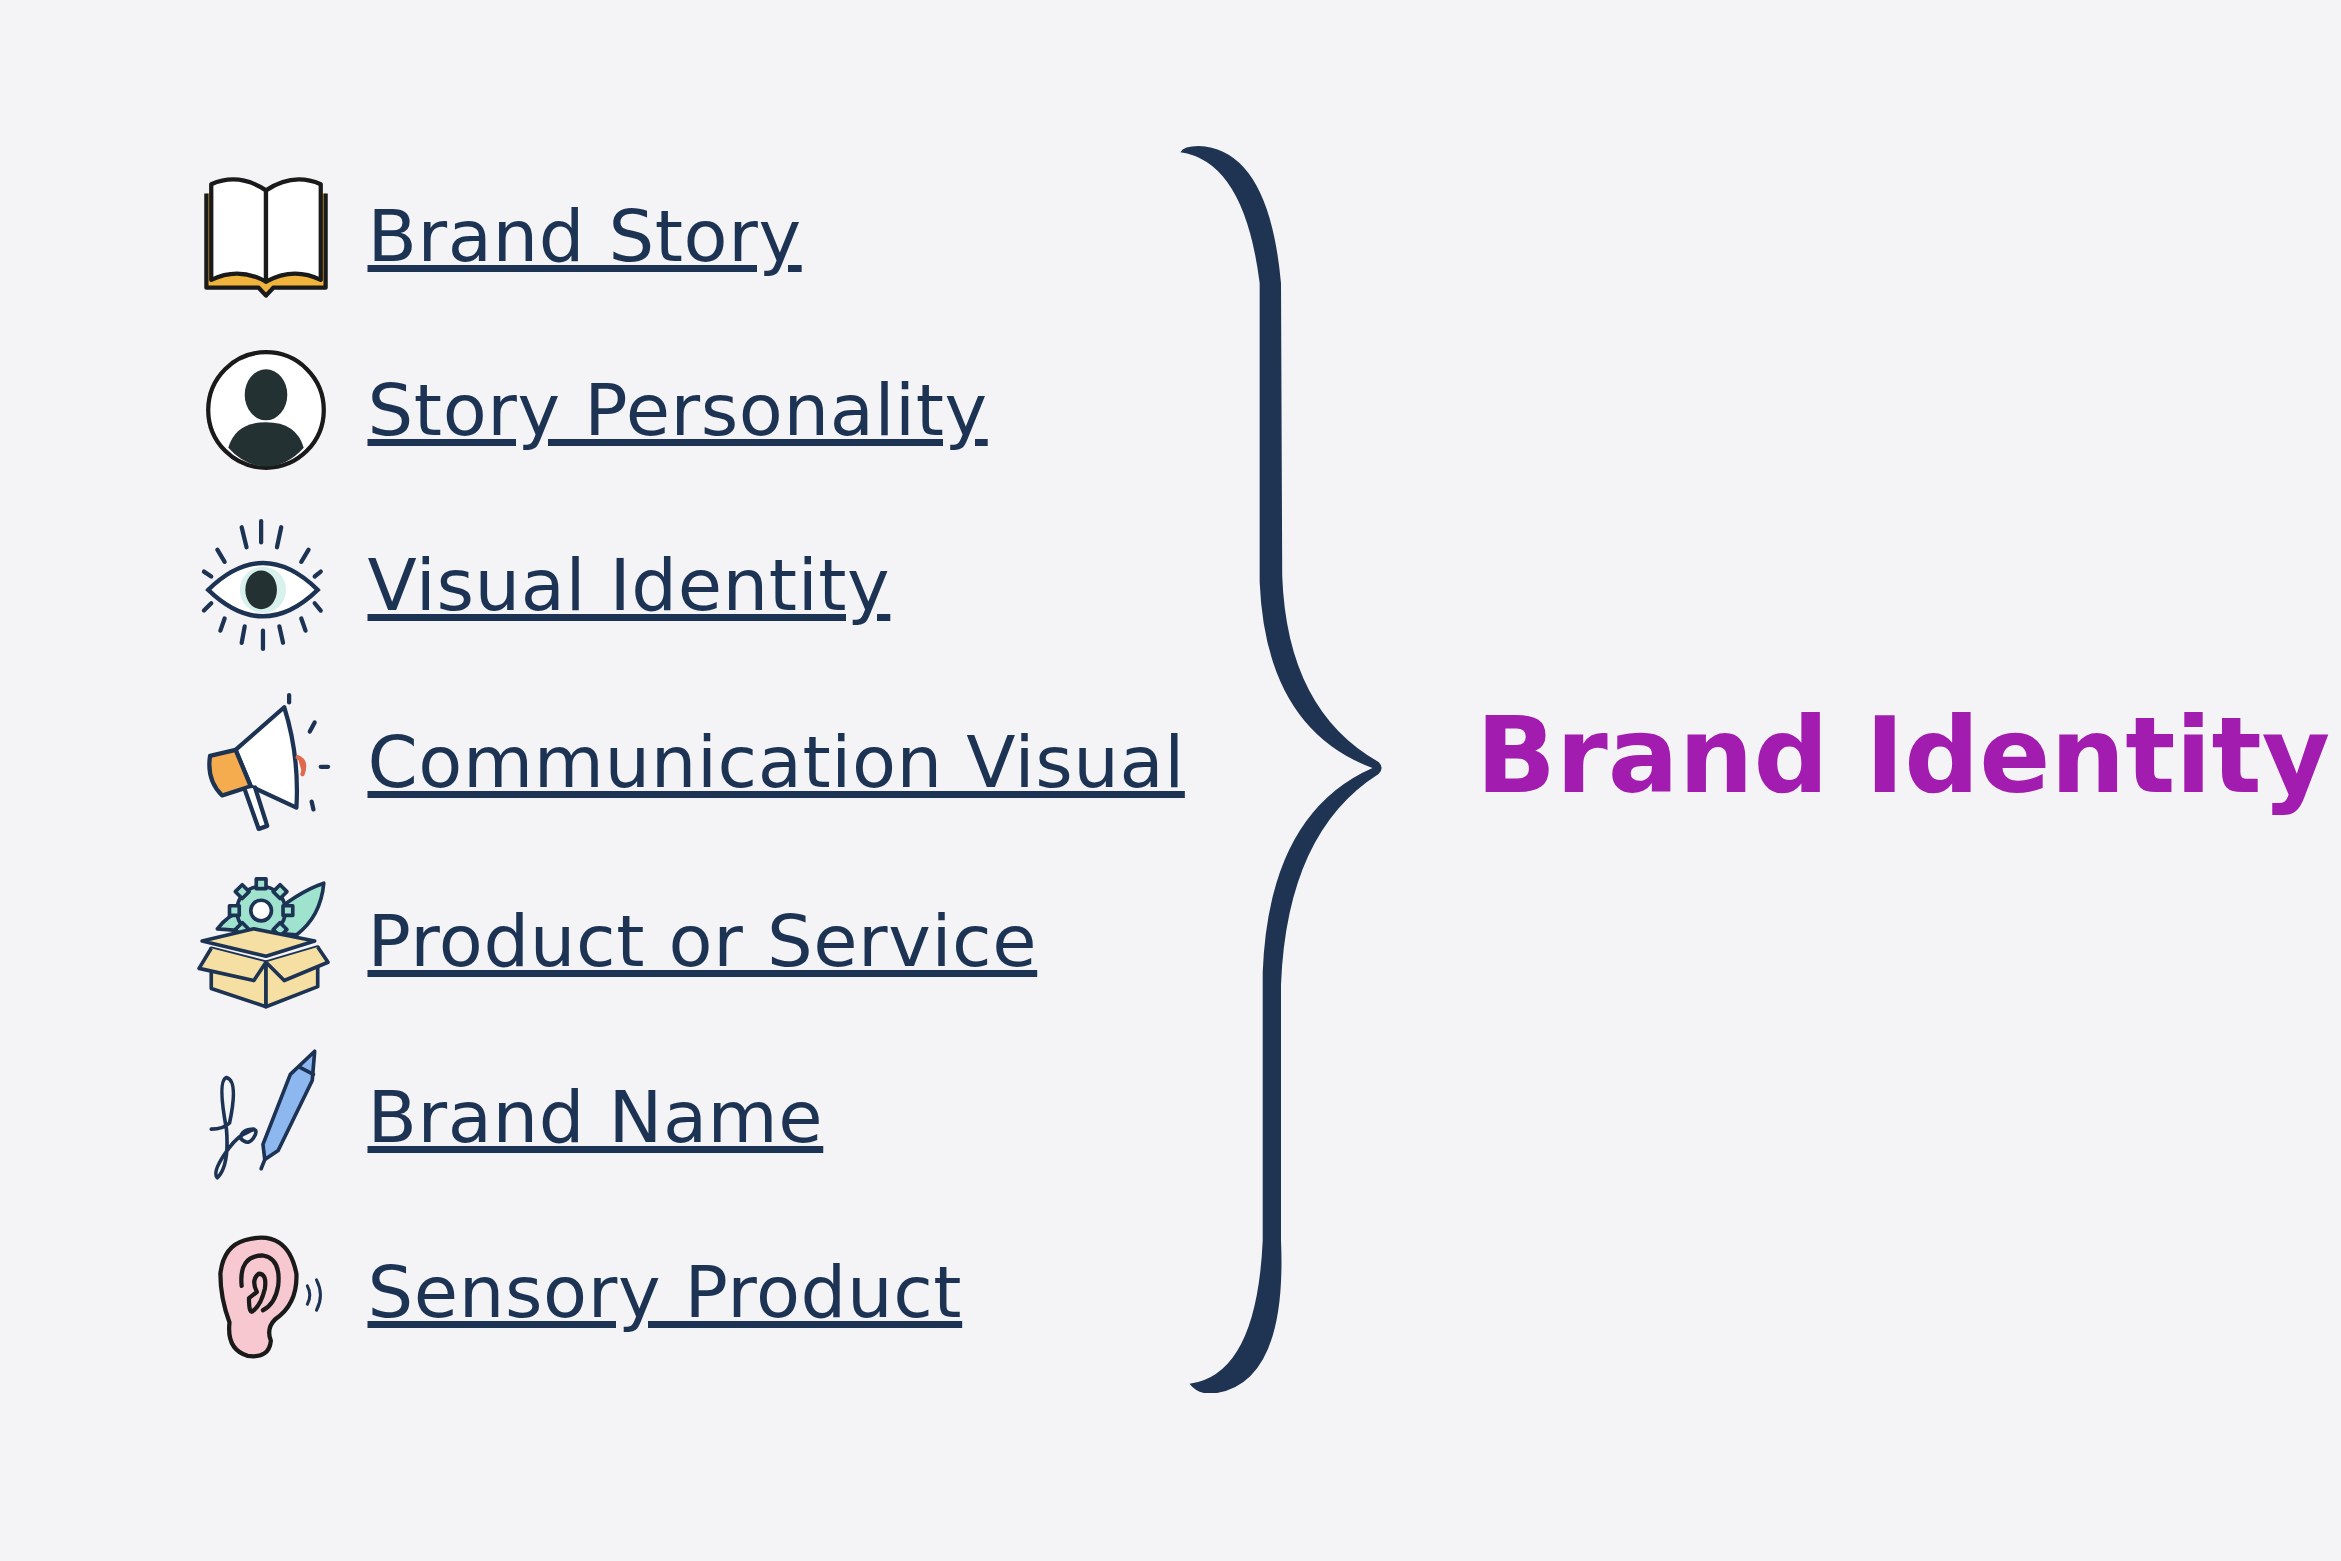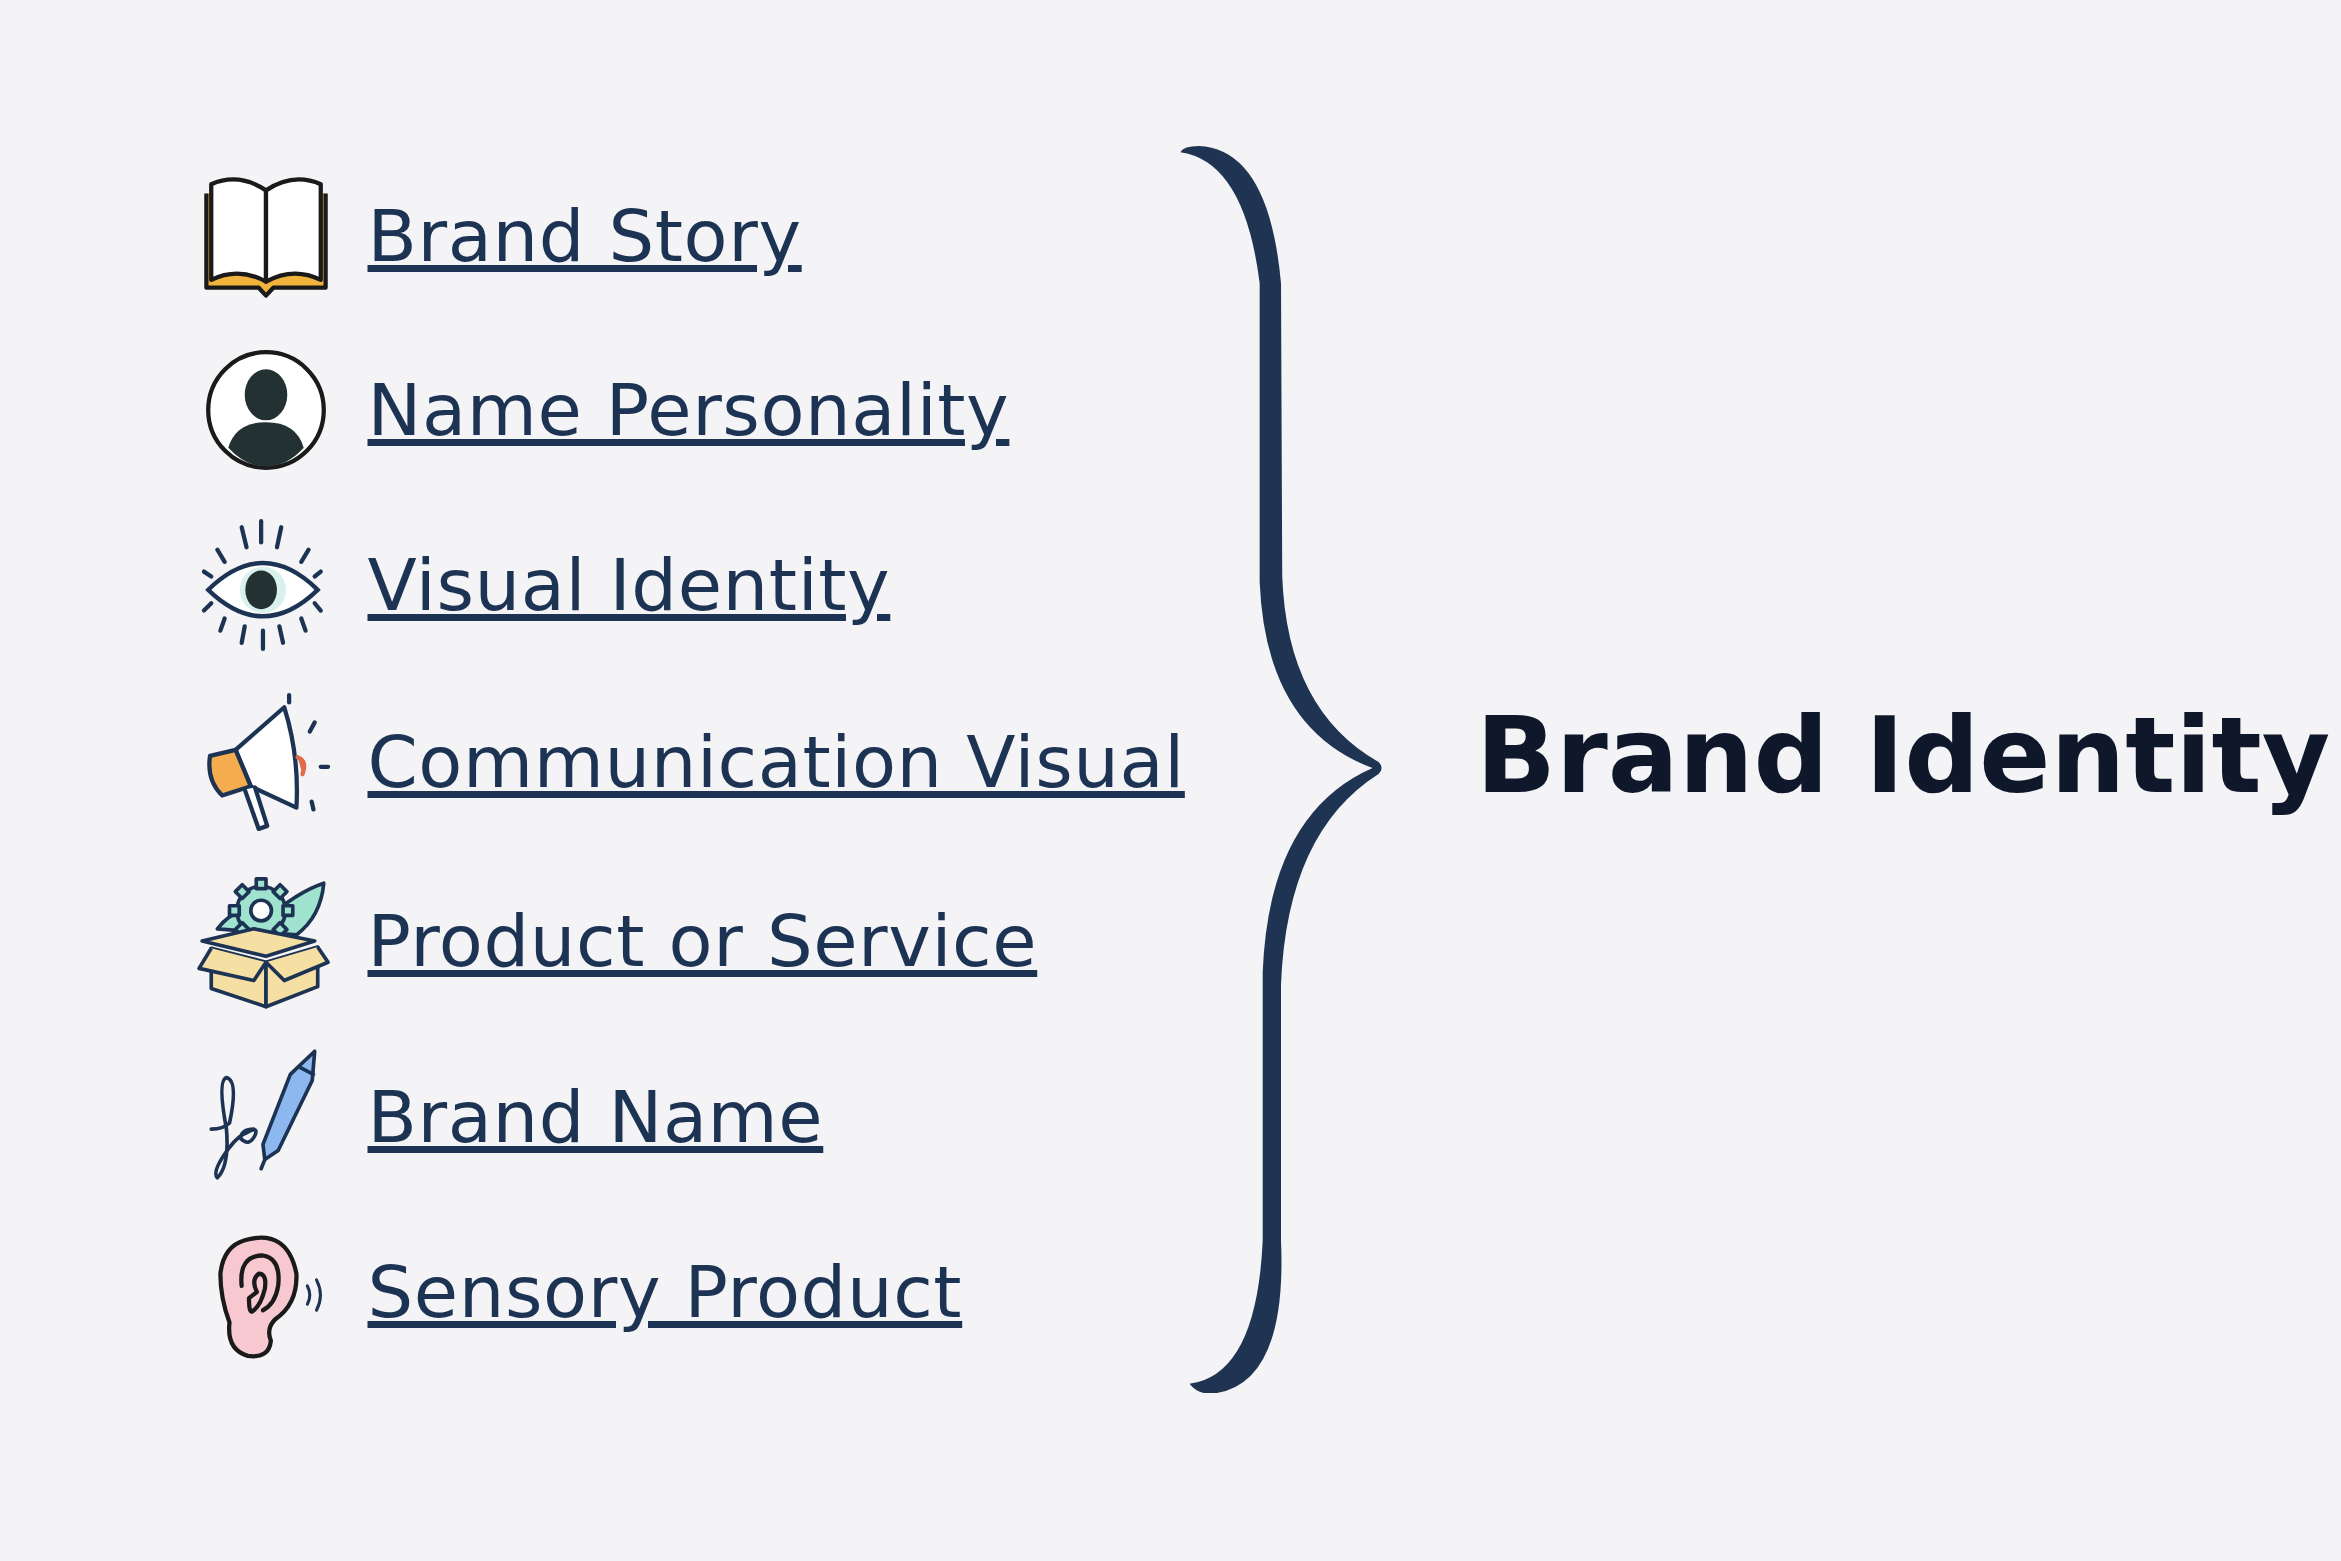--- a/index.html
+++ b/index.html
@@ -23,21 +23,21 @@
     font-size:72px; font-weight:normal; letter-spacing:0.6px;
     margin-left:19.5px; white-space:nowrap; color:#1c3354;
   }
   .brace {
     position:absolute; left:1171px; top:143px; width:220px; height:1250px;
   }
   .result {
     position:absolute; left:1476px; top:683px; height:146px;
     display:flex; align-items:center;
     font-family:"DejaVu Sans", "Liberation Sans", sans-serif;
-    font-weight:bold; font-size:105px; color:#0f172a; white-space:nowrap;
+    font-weight:bold; font-size:105px; color:#a21caf; white-space:nowrap;
   }
 </style>
 </head>
 <body>
 
 <div class="row" style="top:163px;">
   <div class="icon">
     <svg viewBox="0 0 240 240">
       <path d="M22 50 L22 205 L108 205 L120 218 L132 205 L218 205 L218 50" fill="#f0b43c" stroke="#1a1a1a" stroke-width="7" stroke-linejoin="round"></path>
       <path d="M30 35 Q75 15 120 45 L120 195 Q75 170 30 192 Z" fill="#ffffff" stroke="#1a1a1a" stroke-width="7" stroke-linejoin="round"></path>
@@ -48,21 +48,21 @@
 </div>
 
 <div class="row" style="top:337px;">
   <div class="icon">
     <svg viewBox="0 0 240 240">
       <circle cx="120" cy="120" r="95" fill="#ffffff" stroke="#1a1a1a" stroke-width="7"></circle>
       <ellipse cx="120" cy="95" rx="35" ry="42" fill="#243133"></ellipse>
       <path d="M58 182 Q70 140 120 140 Q170 140 182 182 Q155 212 120 213 Q85 212 58 182 Z" fill="#243133"></path>
     </svg>
   </div>
-  <span class="label">Name Personality</span>
+  <span class="label">Story Personality</span>
 </div>
 
 <div class="row" style="top:512px;">
   <div class="icon">
     <svg viewBox="0 0 240 240" stroke="#1c3354" stroke-width="7" stroke-linecap="round" fill="none">
       <line x1="112" y1="15" x2="112" y2="50"></line>
       <line x1="80" y1="25" x2="88" y2="58"></line>
       <line x1="145" y1="25" x2="138" y2="58"></line>
       <line x1="40" y1="62" x2="52" y2="82"></line>
       <line x1="190" y1="62" x2="178" y2="82"></line>

